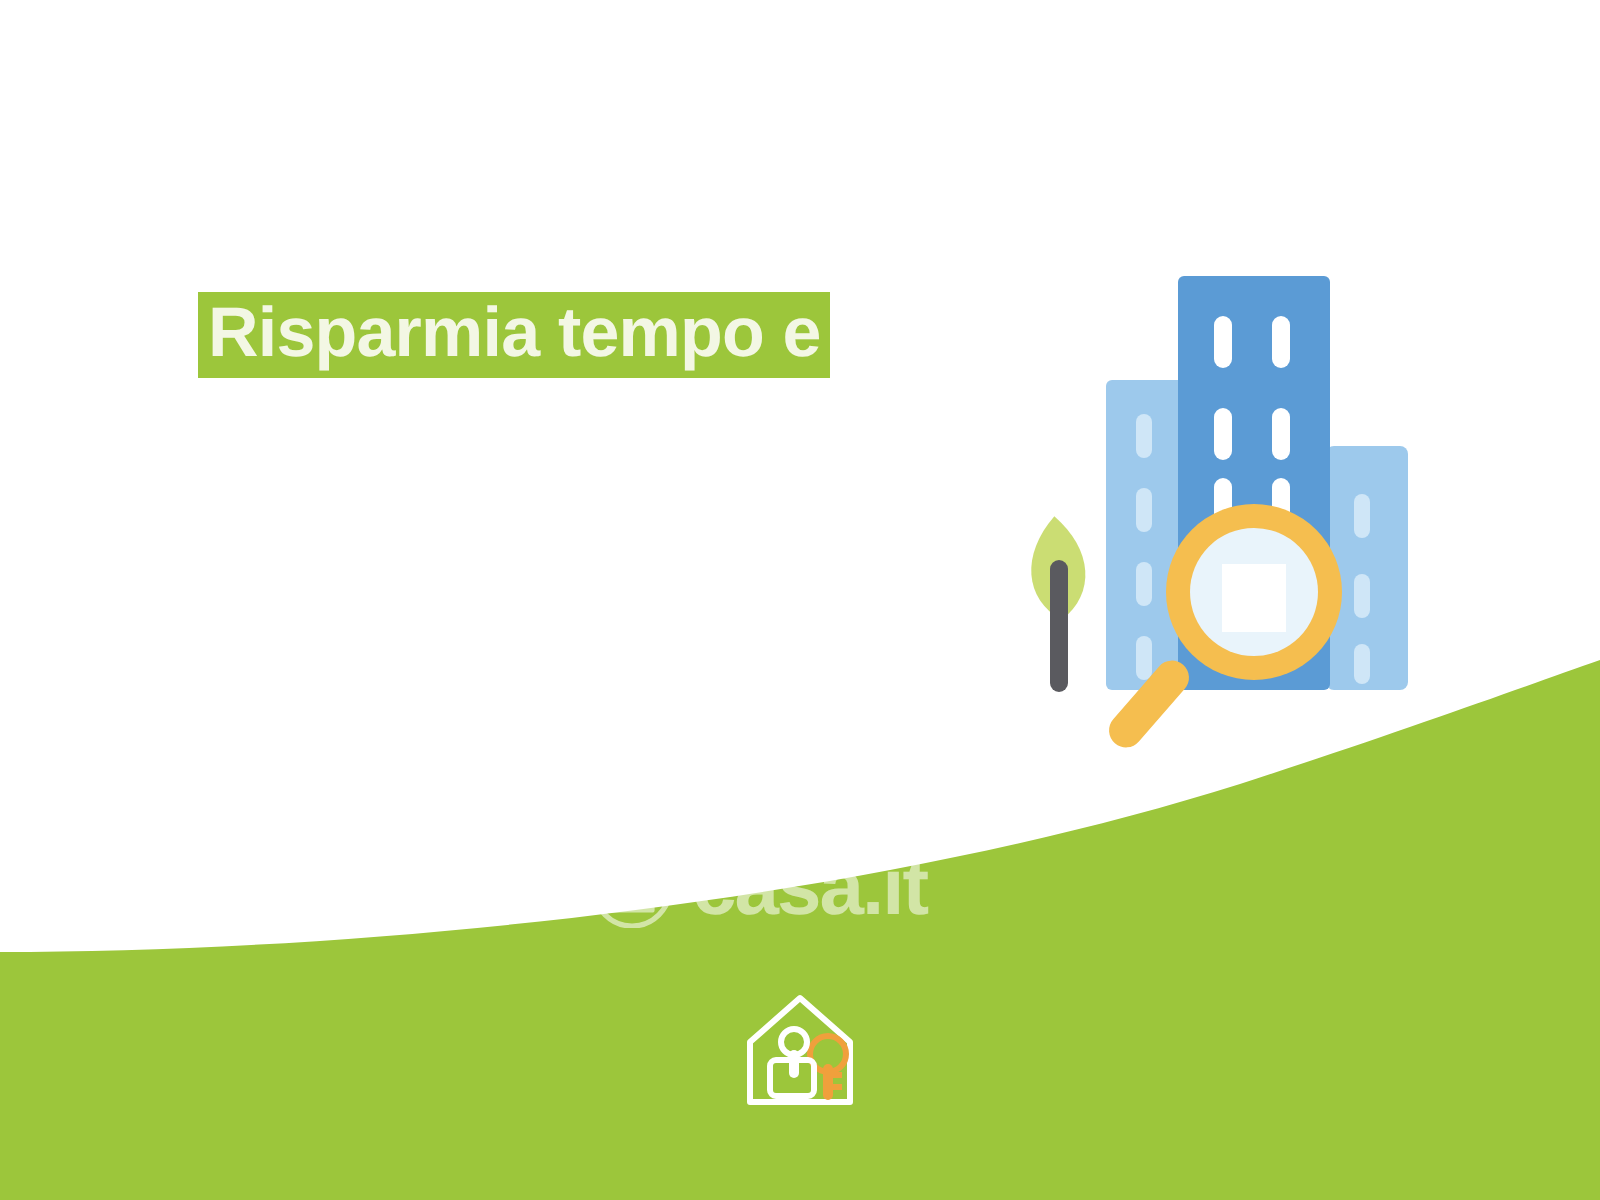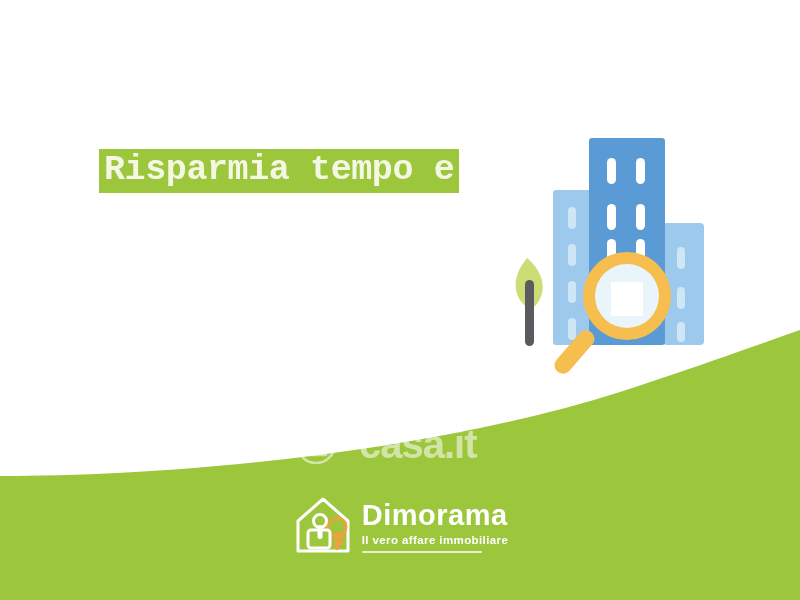--- a/index.html
+++ b/index.html
@@ -26,21 +26,21 @@
     pointer-events: none;
   }
 
   
   .watermark {
     position: absolute;
     left: 296px;
     top: 424px;
     display: flex;
     align-items: center;
-    gap: 23px;
+    gap: 10px;
     opacity: 0.55;
   }
   .watermark-mark {
     width: 40px;
     height: 40px;
   }
   .watermark-text {
     font-size: 40px;
     font-weight: 700;
     color: #ffffff;
@@ -61,21 +61,20 @@
     letter-spacing: -0.4px;
   }
   .hl-line {
     display: block;
   }
   .hl-hi {
     background: #9cc63b;
     color: #f3f7e4;
     padding: 1px 5px 3px 5px;
     box-decoration-break: clone;
-    font-family: Liberation Mono, monospace;
     -webkit-box-decoration-break: clone;
   }
 
   
   .illustration {
     position: absolute;
     left: 505px;
     top: 132px;
     width: 225px;
     height: 248px;
@@ -204,21 +203,16 @@
       <svg class="logo-mark" viewBox="0 0 62 62">
         <path d="M31 5 L56 27 L56 57 L6 57 L6 27 Z" fill="none" stroke="#ffffff" stroke-width="3" stroke-linejoin="round"></path>
         <circle cx="45" cy="33" r="9" fill="none" stroke="#f0a03c" stroke-width="3"></circle>
         <rect x="42.5" y="38" width="5" height="18" rx="2.5" fill="#f0a03c"></rect>
         <rect x="47" y="42" width="5" height="3" fill="#f0a03c"></rect>
         <rect x="47" y="48" width="5" height="3" fill="#f0a03c"></rect>
         <circle cx="28" cy="27" r="6.5" fill="none" stroke="#ffffff" stroke-width="3"></circle>
         <rect x="25.5" y="31" width="5" height="14" rx="2.5" fill="#ffffff"></rect>
         <rect x="16" y="36" width="22" height="18" rx="3" fill="none" stroke="#ffffff" stroke-width="3"></rect>
       </svg>
-      <div class="logo-words">
-        <div class="logo-name">Dimorama</div>
-        <div class="logo-tagline">Il vero affare immobiliare</div>
-        <div class="logo-rule"></div>
-      </div>
     </div>
   </div>
 
 </div>
 
 </body></html>

